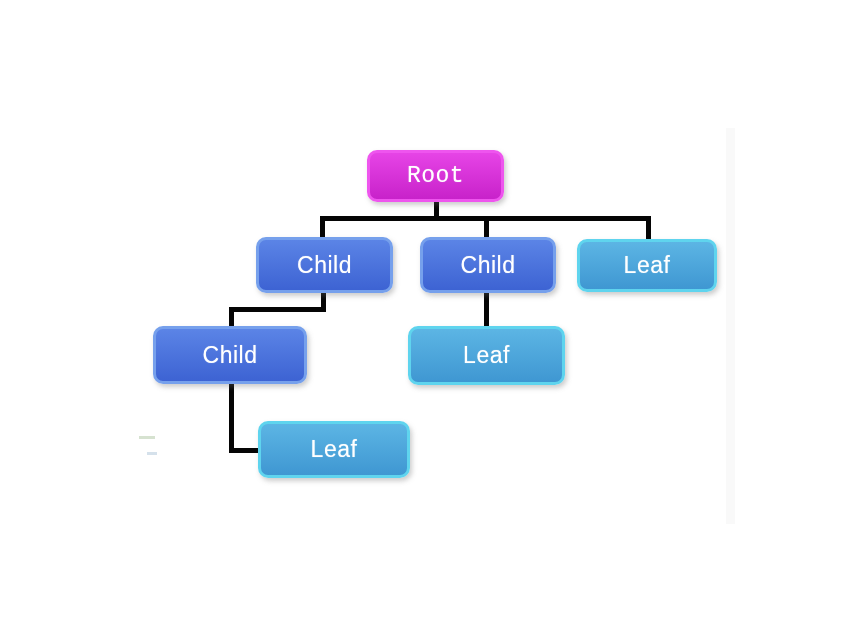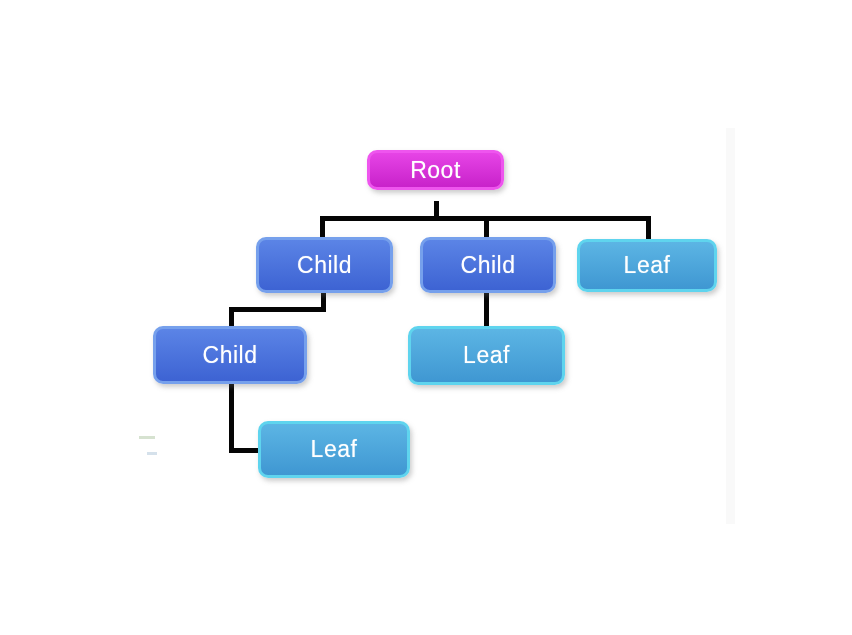--- a/index.html
+++ b/index.html
@@ -62,21 +62,21 @@
     <div class="edge" style="left: 646px; top: 219px; width: 5px; height: 22px;"></div>
     <div class="edge" style="left: 321px; top: 292px; width: 5px; height: 20px;"></div>
     <div class="edge" style="left: 229px; top: 307px; width: 97px; height: 5px;"></div>
     <div class="edge" style="left: 229px; top: 307px; width: 5px; height: 21px;"></div>
     <div class="edge" style="left: 484px; top: 292px; width: 5px; height: 36px;"></div>
     <div class="edge" style="left: 229px; top: 382px; width: 5px; height: 71px;"></div>
     <div class="edge" style="left: 229px; top: 448px; width: 31px; height: 5px;"></div>
     <div class="artifact" style="left: 139px; top: 436px; width: 16px; height: 3px; background: rgba(165, 190, 150, 0.45);"></div>
     <div class="artifact" style="left: 147px; top: 452px; width: 10px; height: 3px; background: rgba(150, 180, 205, 0.4);"></div>
     <div class="artifact" style="left: 726px; top: 128px; width: 9px; height: 396px; background: rgba(0, 0, 0, 0.024);"></div>
-    <div class="node node-root" style="left: 367px; top: 150px; width: 137px; height: 40px;">
+    <div class="node node-root" style="left: 367px; top: 150px; width: 137px; height: 52px; font-family: Liberation Mono, monospace;">
       <span class="node-label">Root</span>
     </div>
     <div class="node node-child" style="left: 256px; top: 237px; width: 137px; height: 56px;">
       <span class="node-label">Child</span>
     </div>
     <div class="node node-child" style="left: 420px; top: 237px; width: 136px; height: 56px;">
       <span class="node-label">Child</span>
     </div>
     <div class="node node-leaf" style="left: 577px; top: 239px; width: 140px; height: 53px;">
       <span class="node-label">Leaf</span>

